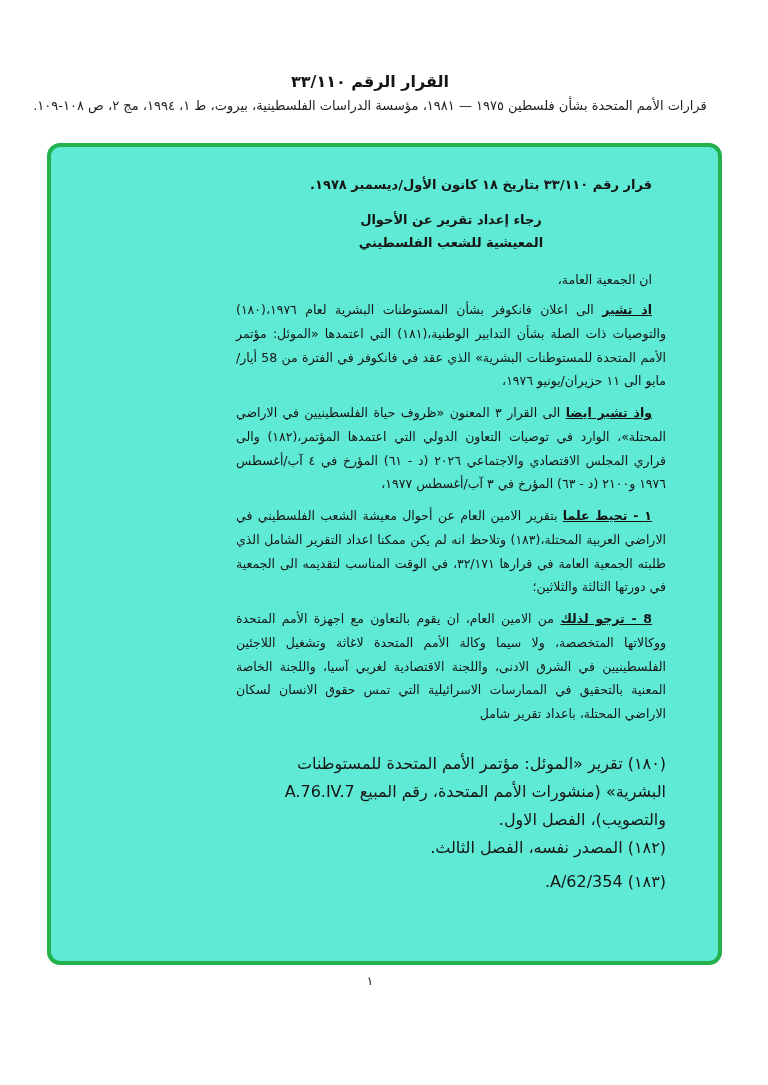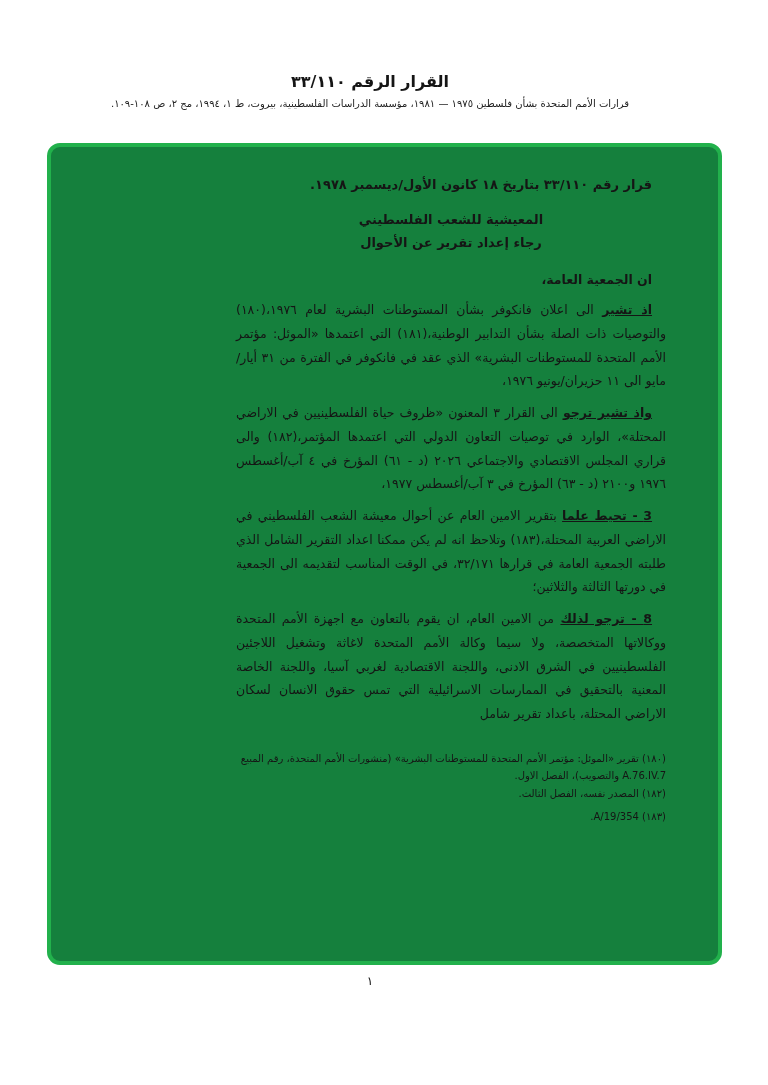--- a/index.html
+++ b/index.html
@@ -14,30 +14,30 @@
     overflow: hidden;
   }
   .header {
     position: absolute;
     top: 72px;
     left: 0; right: 0;
     text-align: center;
     direction: rtl;
   }
   .doc-title { font-size: 16px; font-weight: bold; }
-  .doc-source { font-size: 10px; margin-top: 7px; color: #222; }
+  .doc-source { font-size: 13px; margin-top: 7px; color: #222; }
   .frame {
     position: absolute;
     top: 143px;
     left: 47px;
     width: 675px;
     height: 822px;
     border: 4px solid var(--frame-green, #22b14c);
     border-radius: 13px;
-    background: #15803d;
+    background: #5eead4;
   }
   .content {
     direction: rtl;
     margin: 26px 52px 0 auto;
     width: 430px;
     font-size: 12.5px;
     line-height: 1.9;
     text-align: justify;
   }
   .res-heading {
@@ -48,29 +48,29 @@
     margin: 0 0 10px;
   }
   .res-subtitle {
     font-weight: bold;
     font-size: 13px;
     text-align: center;
     line-height: 1.8;
     margin: 0;
   }
   .opening {
-    font-weight: bold;
+    font-weight: normal;
     text-indent: 14px;
     margin: 14px 0 6px;
   }
   .para { margin: 0 0 8px; text-indent: 14px; }
   .lead { font-weight: bold; text-decoration: underline; }
   .footnotes {
     margin-top: 24px;
-    font-size: 10px;
+    font-size: 16px;
     line-height: 1.75;
     text-align: right;
   }
   .footnote { margin: 0; }
   .fn-last { margin-top: 6px; }
   .page-number {
     position: absolute;
     top: 974px;
     left: 0; right: 0;
     text-align: center;
@@ -86,50 +86,50 @@
   <div class="header">
     <div class="doc-title">القرار الرقم ٣٣/١١٠</div>
     <div class="doc-source">قرارات الأمم المتحدة بشأن فلسطين ١٩٧٥ — ١٩٨١، مؤسسة الدراسات الفلسطينية، بيروت، ط ١، ١٩٩٤، مج ٢، ص ١٠٨-١٠٩.</div>
   </div>
 
   <div class="frame">
     <div class="content">
 
       <p class="res-heading">قرار رقم ٣٣/١١٠ بتاريخ ١٨ كانون الأول/ديسمبر ١٩٧٨.</p>
 
+      <p class="res-subtitle">رجاء إعداد تقرير عن الأحوال</p>
       <p class="res-subtitle">المعيشية للشعب الفلسطيني</p>
-      <p class="res-subtitle">رجاء إعداد تقرير عن الأحوال</p>
 
       <p class="opening">ان الجمعية العامة،</p>
 
       <p class="para">
         <span class="lead">اذ تشير</span>
-        <span>الى اعلان فانكوفر بشأن المستوطنات البشرية لعام ١٩٧٦،(١٨٠) والتوصيات ذات الصلة بشأن التدابير الوطنية،(١٨١) التي اعتمدها «الموئل: مؤتمر الأمم المتحدة للمستوطنات البشرية» الذي عقد في فانكوفر في الفترة من ٣١ أيار/مايو الى ١١ حزيران/يونيو ١٩٧٦،</span>
+        <span>الى اعلان فانكوفر بشأن المستوطنات البشرية لعام ١٩٧٦،(١٨٠) والتوصيات ذات الصلة بشأن التدابير الوطنية،(١٨١) التي اعتمدها «الموئل: مؤتمر الأمم المتحدة للمستوطنات البشرية» الذي عقد في فانكوفر في الفترة من 58 أيار/مايو الى ١١ حزيران/يونيو ١٩٧٦،</span>
       </p>
 
       <p class="para">
-        <span class="lead">واذ تشير ترجو</span>
+        <span class="lead">واذ تشير ايضا</span>
         <span>الى القرار ٣ المعنون «ظروف حياة الفلسطينيين في الاراضي المحتلة»، الوارد في توصيات التعاون الدولي التي اعتمدها المؤتمر،(١٨٢) والى قراري المجلس الاقتصادي والاجتماعي ٢٠٢٦ (د - ٦١) المؤرخ في ٤ آب/أغسطس ١٩٧٦ و٢١٠٠ (د - ٦٣) المؤرخ في ٣ آب/أغسطس ١٩٧٧،</span>
       </p>
 
 
       <p class="para">
-        <span class="lead">3 - تحيط علما</span>
+        <span class="lead">١ - تحيط علما</span>
         <span>بتقرير الامين العام عن أحوال معيشة الشعب الفلسطيني في الاراضي العربية المحتلة،(١٨٣) وتلاحظ انه لم يكن ممكنا اعداد التقرير الشامل الذي طلبته الجمعية العامة في قرارها ٣٢/١٧١، في الوقت المناسب لتقديمه الى الجمعية في دورتها الثالثة والثلاثين؛</span>
       </p>
 
       <p class="para">
         <span class="lead">8 - ترجو لذلك</span>
         <span>من الامين العام، ان يقوم بالتعاون مع اجهزة الأمم المتحدة ووكالاتها المتخصصة، ولا سيما وكالة الأمم المتحدة لاغاثة وتشغيل اللاجئين الفلسطينيين في الشرق الادنى، واللجنة الاقتصادية لغربي آسيا، واللجنة الخاصة المعنية بالتحقيق في الممارسات الاسرائيلية التي تمس حقوق الانسان لسكان الاراضي المحتلة، باعداد تقرير شامل</span>
       </p>
 
       <div class="footnotes">
         <p class="footnote">(١٨٠) تقرير «الموئل: مؤتمر الأمم المتحدة للمستوطنات البشرية» (منشورات الأمم المتحدة، رقم المبيع A.76.IV.7 والتصويب)، الفصل الاول.</p>
         <p class="footnote">(١٨٢) المصدر نفسه، الفصل الثالث.</p>
-        <p class="footnote fn-last">(١٨٣) A/19/354.</p>
+        <p class="footnote fn-last">(١٨٣) A/62/354.</p>
       </div>
 
     </div>
   </div>
 
   <div class="page-number">١</div>
 
 </div>
 
 </body></html>

